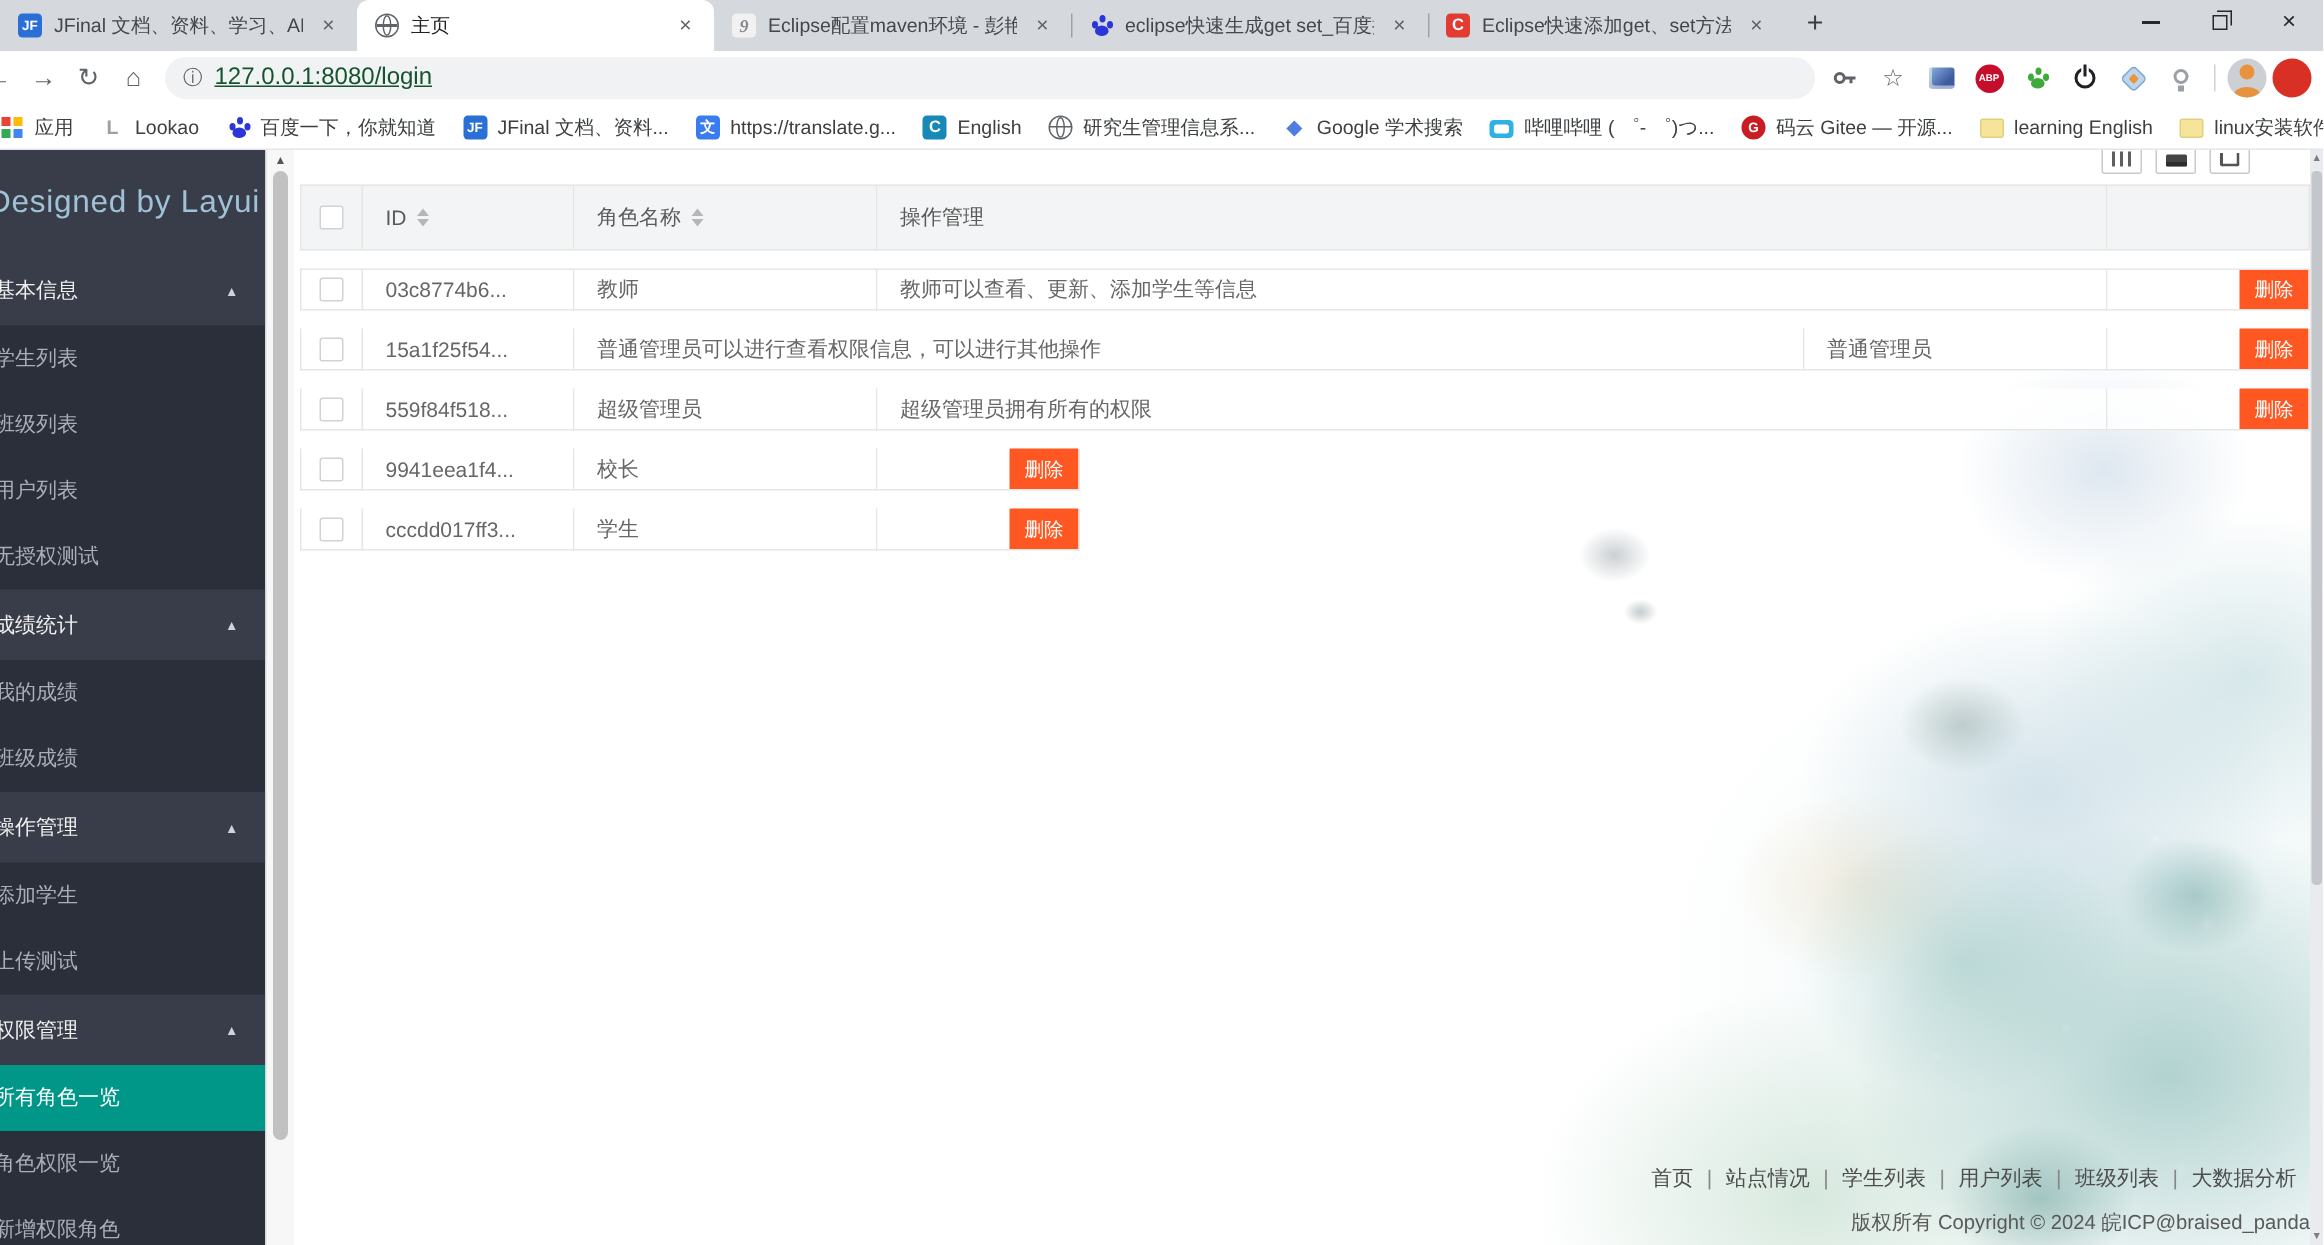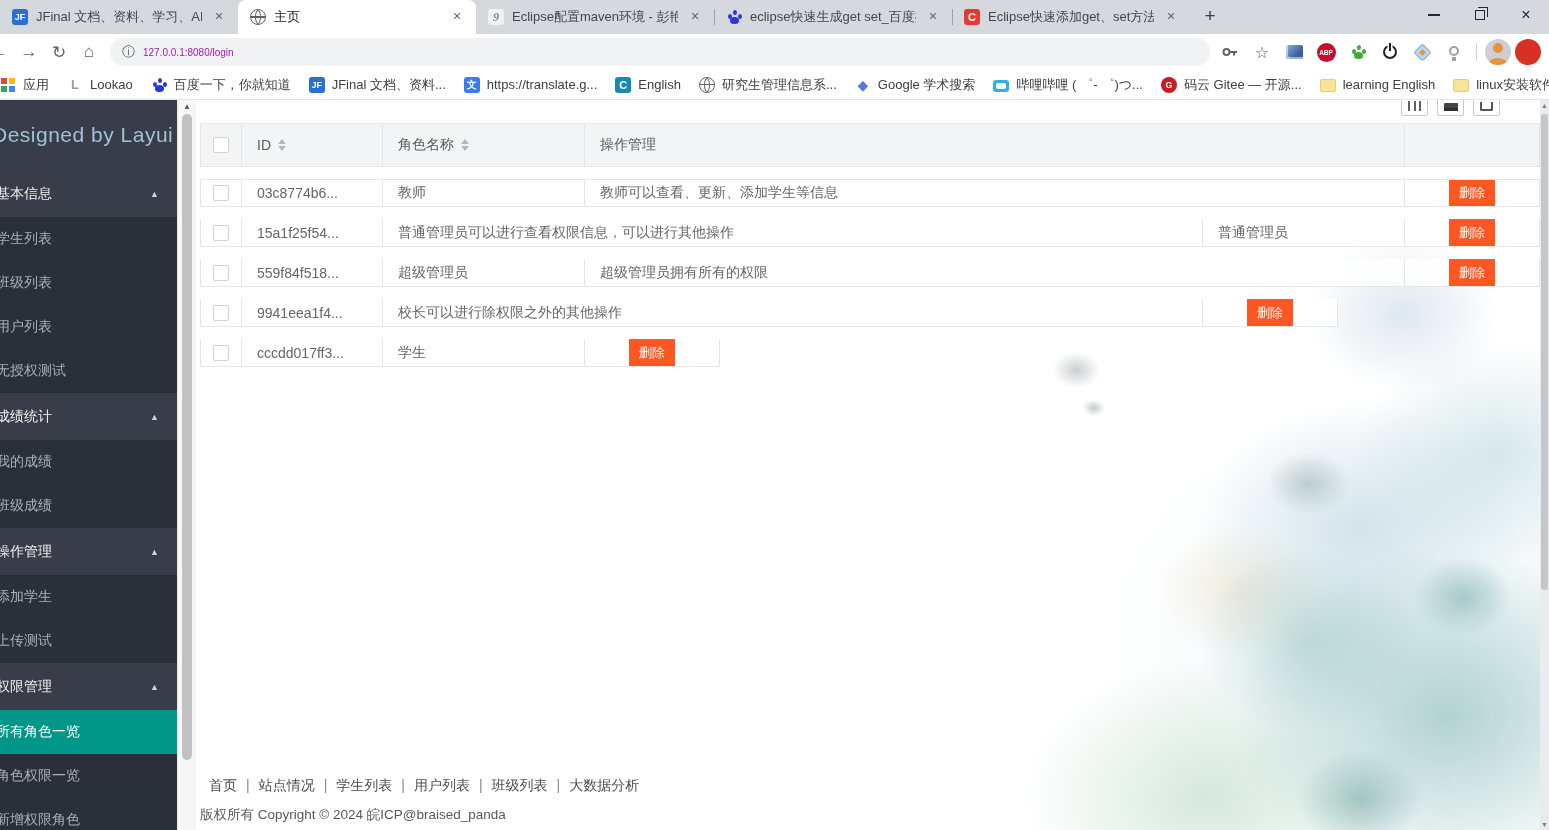--- a/index.html
+++ b/index.html
@@ -43,21 +43,21 @@
   .fav-bilibili::after { content:""; position:absolute; left:3px; top:3px; right:3px; bottom:3px; background:#fff; border-radius:2px; }
   .fav-folder { background:#f5e499; border:1px solid #e3cf7e; height:13px; margin-top:1px; border-radius:2px; }
   .fav-apps-grid::before { content:""; position:absolute; left:1px; top:1px; width:6px; height:6px; background:#ea4335; box-shadow:8px 0 0 #fbbc05, 0 8px 0 #34a853, 8px 8px 0 #4285f4; }
 
   
   .toolbar { height:36px; background:#fff; display:flex; align-items:center; padding:0 8px 0 0; }
   .navbtn { width:30px; height:30px; display:flex; align-items:center; justify-content:center; font-size:17px; color:#5f6368; flex:none; }
   .navbtn.back { margin-left:-6px; }
   .urlbar { flex:1; height:28px; margin:0 6px; background:#f0f2f4; border-radius:14px; display:flex; align-items:center; padding:0 12px; gap:8px; }
   .url-info { font-size:13px; color:#5f6368; }
-  .url-text { font-size:10px; color:#a21caf; }
+  .url-text { font-size:16px; color:#14532d;text-decoration:underline; }
   .toolbar-right { display:flex; align-items:center; gap:4px; flex:none; }
   .tbicon { width:28px; height:28px; display:flex; align-items:center; justify-content:center; flex:none; }
   .star { font-size:16px; color:#5f6368; }
   .ext-abp { width:19px; height:19px; border-radius:50%; background:#c70d2c; color:#fff; font-size:6.5px; font-weight:bold; display:flex; align-items:center; justify-content:center; }
   .ext-video { width:17px; height:14px; border-radius:2px; background:linear-gradient(135deg,#8fb3dd 0%,#3c5ba0 70%); box-shadow:inset 2px -2px 0 rgba(255,255,255,.5); }
   .ext-power { position:relative; width:14px; height:14px; border:2px solid #202124; border-radius:50%; }
   .ext-power::before { content:""; position:absolute; left:50%; top:-4px; width:2.5px; height:8px; margin-left:-1.2px; background:#202124; box-shadow:0 0 0 1.5px #fff; }
   .ext-compass { position:relative; width:13px; height:13px; background:#bcd6ee; border:1px solid #7fa8cc; border-radius:3px; transform:rotate(45deg); }
   .ext-compass::after { content:""; position:absolute; left:3px; top:3px; width:5px; height:5px; background:#e8953c; border-radius:1px; }
   .ext-bulb { position:relative; width:10px; height:10px; border:2px solid #9aa0a6; border-radius:50%; margin-top:-3px; }
@@ -123,29 +123,29 @@
   .trow { display:flex; }
   .th, .td { border:1px solid #e6e6e6; border-left:none; display:flex; align-items:center; padding:0 15px; overflow:hidden; white-space:nowrap; }
   .th { height:44px; background:rgba(242,243,244,.95); color:#5a5a5a; border-left:none; }
   .trow .th:first-child, .trow .td:first-child { border-left:1px solid #e6e6e6; }
   .trow + .trow .th, .trow + .trow .td { border-top:none; }
   .td { height:28px; background:rgba(255,255,255,.84);margin-top:12px; }
   .c0 { width:42px; justify-content:center; padding:0; }
   .c1 { width:141px; }
   .c2 { width:202px; }
   .c3 { width:820px; }
-  .c4 { width:135px; justify-content:center; padding:0; }
+  .c4 { width:135px; justify-content:flex-end; padding:0; }
   .checkbox { width:16px; height:16px; background:#fff; border:1px solid #d2d2d2; border-radius:2px; }
   .sort { display:inline-flex; flex-direction:column; gap:2px; margin-left:7px; }
   .sort i { width:0; height:0; border-left:4px solid transparent; border-right:4px solid transparent; }
   .sort .up { border-bottom:5px solid #b6b6b6; }
   .sort .dn { border-top:5px solid #b6b6b6; }
   .del-btn { background:#ff5722; color:#fff; font-size:13px; border:none; border-radius:2px; padding:6px 10px; cursor:pointer; }
 
-  .footer { position:absolute; left:0; bottom:6px; width:100%; text-align:left; }
+  .footer { position:absolute; left:0; bottom:6px; width:100%; text-align:right; }
   .flinks { font-size:14px; color:#4d4d4d; }
   .flink { margin:0 9px; }
   .fdiv { color:#888; }
   .copyright { margin-top:11px; font-size:13.5px; color:#595959; }
 
   
   .page-scroll { position:absolute; left:1550px; top:0; width:9px; height:730px; background:#e9ebee; z-index:3; }
   .page-scroll .arr { position:absolute; left:0; right:0; text-align:center; font-size:7px; color:#7a7e83; }
   .page-scroll .arr.up { top:2px; }
   .page-scroll .arr.dn { bottom:2px; }
@@ -419,21 +419,21 @@
     <div class="td c3">超级管理员拥有所有的权限</div>
     <div class="td c4">
                   <button class="del-btn">删除</button>
                 </div>
   </div>
               <div class="trow">
     <div class="td c0">
                   <span class="checkbox"></span>
                 </div>
     <div class="td c1">9941eea1f4...</div>
-    <div class="td c3">校长可以进行除权限之外的其他操作</div>
+    <div class="td c2">校长</div>
     <div class="td c4">
                   <button class="del-btn">删除</button>
                 </div>
   </div>
               <div class="trow">
     <div class="td c0">
                   <span class="checkbox"></span>
                 </div>
     <div class="td c1">cccdd017ff3...</div>
     <div class="td c2">学生</div>

